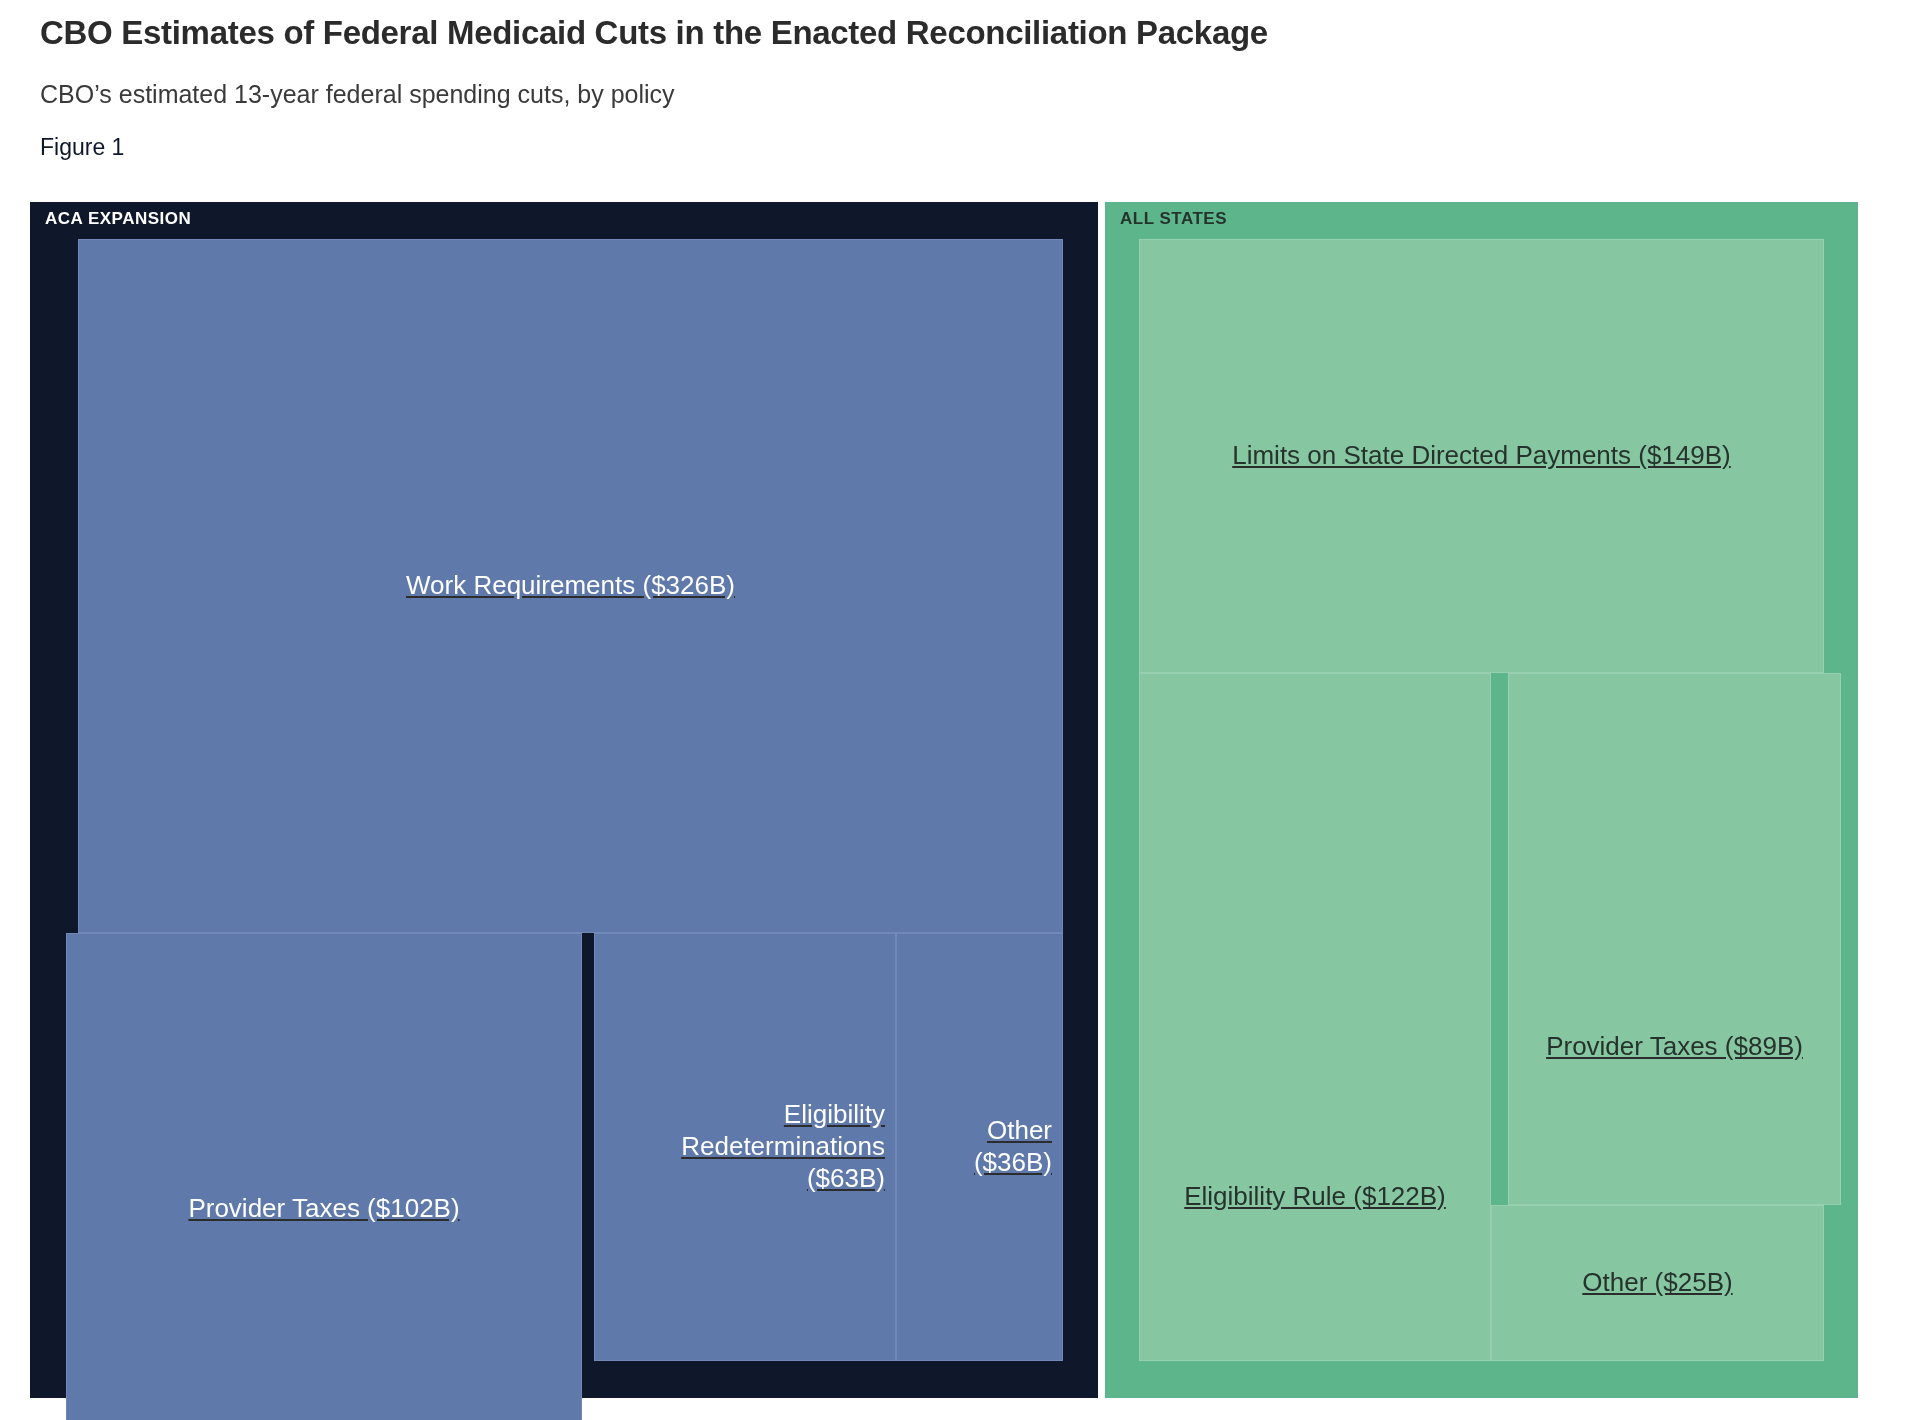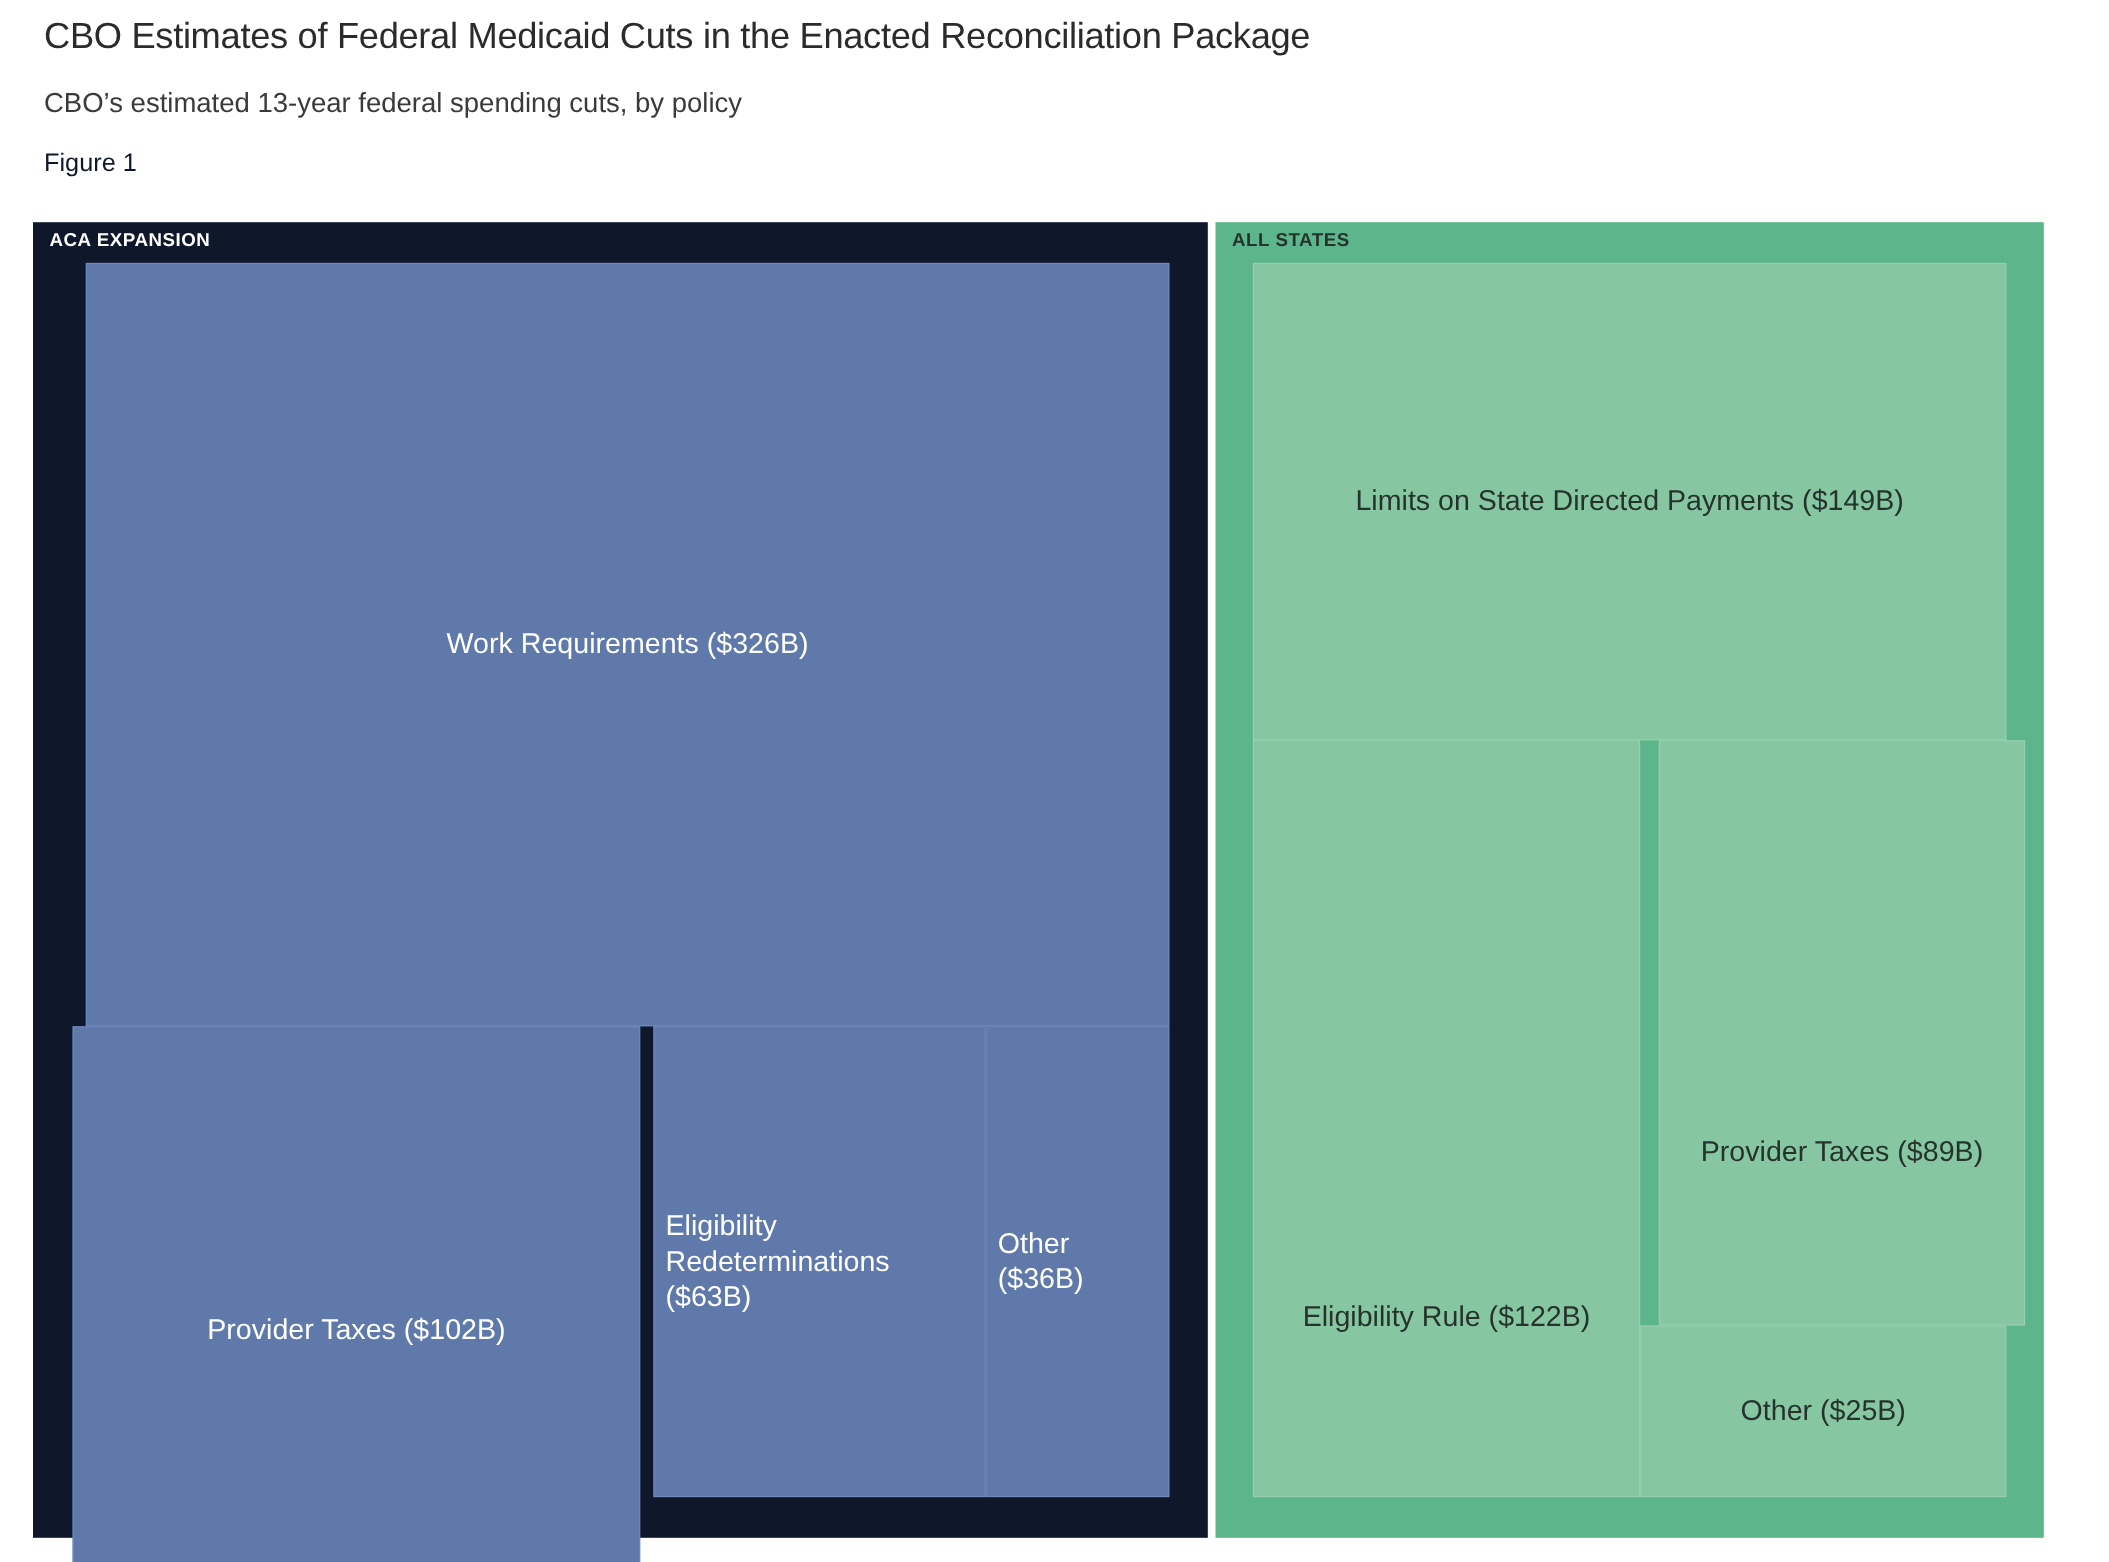--- a/index.html
+++ b/index.html
@@ -24,21 +24,21 @@
 
   
   .header {
     position: absolute;
     left: 40px;
     top: 0px;
     width: 1840px;
   }
   .chart-title {
     font-size: 33px;
-    font-weight: normal;
+    font-weight: bold;
     letter-spacing: -0.3px;
     color: #2b2b2b;
     margin: 0;
     padding-top: 12px;
     line-height: 1.25;
     white-space: nowrap;
   }
   .chart-subtitle {
     font-size: 25px;
     font-weight: normal;
@@ -101,23 +101,24 @@
     top: 0;
     width: 100%;
     height: 100%;
   }
   .tile {
     position: absolute;
     box-sizing: border-box;
     display: flex;
     align-items: center;
     justify-content: center;
-    text-align: left;
+    text-align: right;
     padding: 4px 10px;
     overflow: hidden;
+    text-decoration: underline;
   }
   .tile .tile-label {
     font-size: 26px;
     line-height: 1.22;
     font-weight: normal;
     display: block;
   }
   .group-aca .tile {
     background: #5f79ab;
     border: 1px solid #7289b8;

